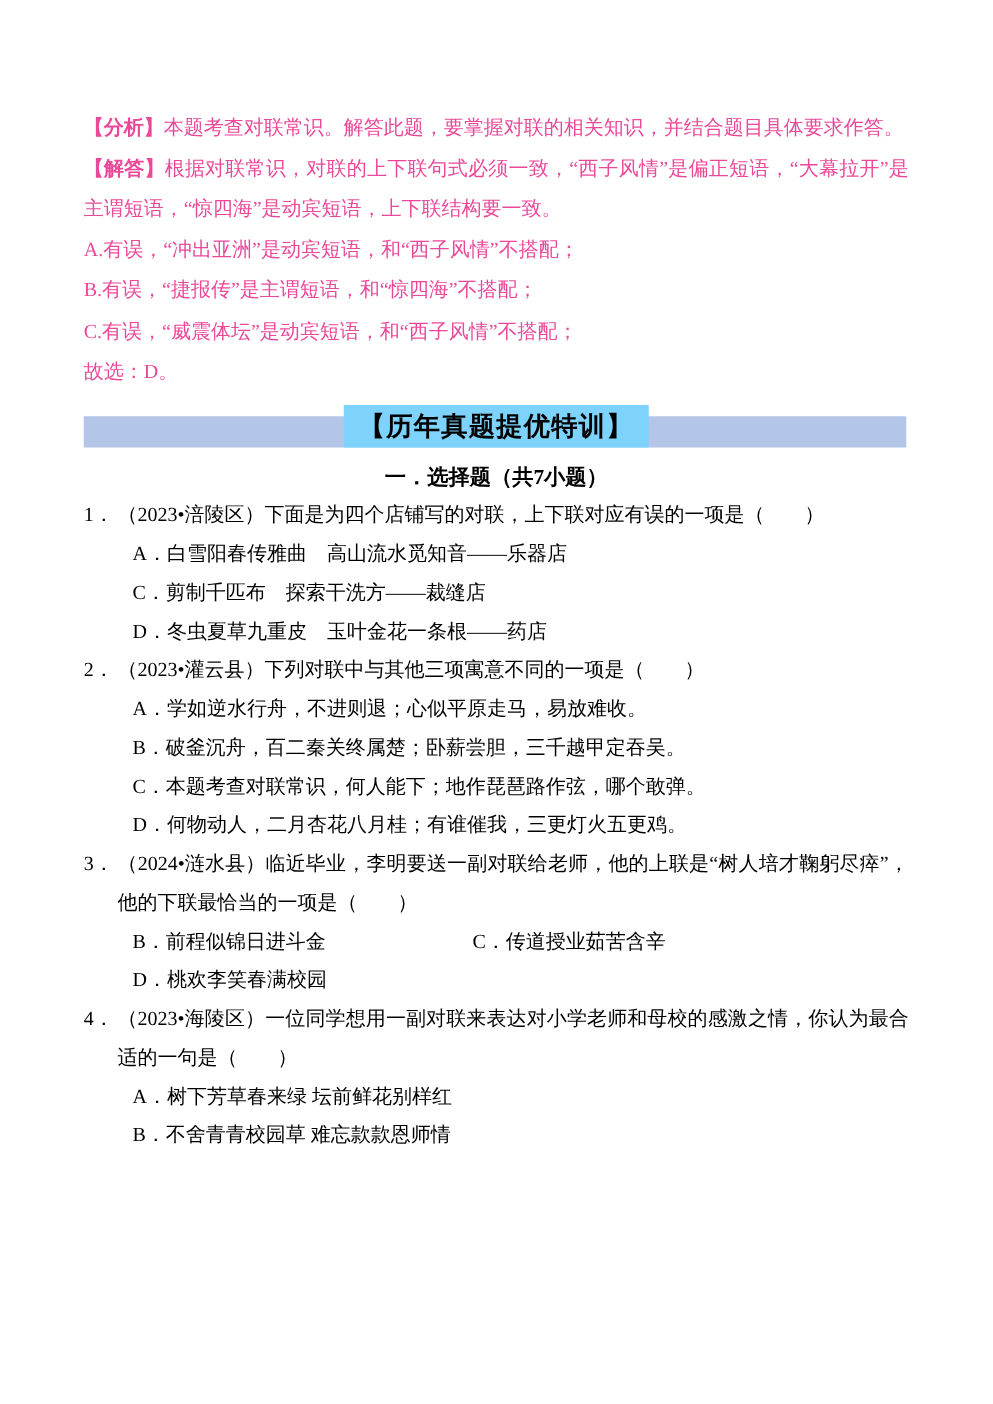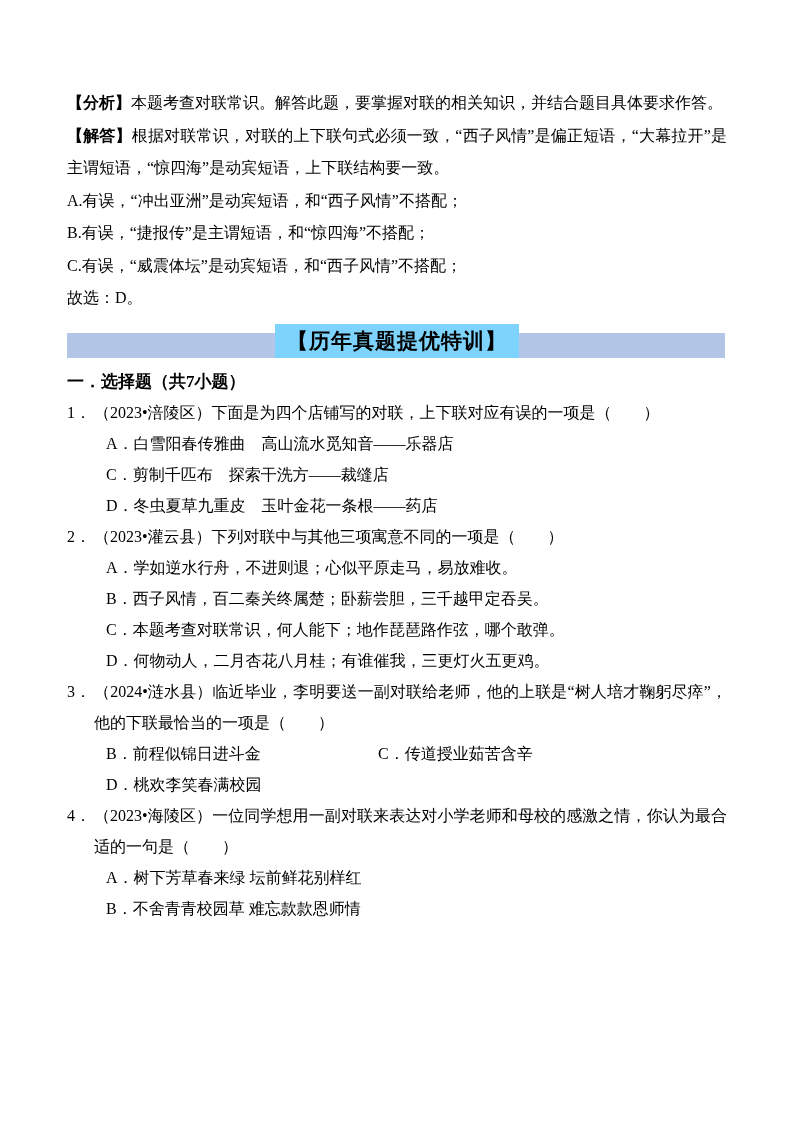--- a/index.html
+++ b/index.html
@@ -4,36 +4,36 @@
 <style>
   html,body{margin:0;padding:0;}
   body{
     width:794px;height:1123px;background:#ffffff;
     font-family:"Liberation Serif","DejaVu Serif",serif;
     color:#000;overflow:hidden;
   }
   .content{padding:87px 67px 0 67px;}
 
   
-  .red-section{color:#000000;font-size:16px;line-height:32.5px;}
+  .red-section{color:#ec4899;font-size:16px;line-height:32.5px;}
   .red-section p{margin:0;text-align:justify;}
   .red-label{font-weight:bold;}
   .red-line{white-space:nowrap;}
 
   
   .banner{position:relative;height:28px;margin-top:15px;}
   .banner-bar{position:absolute;left:0;right:2px;top:3px;height:25px;background:#b4c6e7;}
   .banner-title{
     position:absolute;left:50%;transform:translateX(-50%);top:-6px;
     background:#7dd3fc;padding:3px 12px;font-size:21px;font-weight:bold;
     letter-spacing:1px;white-space:nowrap;
   }
 
   
-  .section-heading{margin-top:9px;font-size:17px;font-weight:bold;line-height:30px;}
+  .section-heading{margin-top:9px;font-size:17px;font-weight:bold;line-height:30px;text-align:center;}
 
   
   .questions{font-size:16px;line-height:31px;}
   .q-stem{display:flex;}
   .q-num{flex:none;width:27px;}
   .q-body{flex:1;text-align:justify;}
   .q-options{margin-left:39px;}
   .q-options.two-col{display:grid;grid-template-columns:272px 1fr;}
   .opt{white-space:nowrap;}
 </style>
@@ -72,21 +72,21 @@
           <div class="opt">D．冬虫夏草九重皮　玉叶金花一条根——药店</div>
         </div>
       </div>
       <div class="question">
         <div class="q-stem">
           <span class="q-num">2．</span>
           <span class="q-body">（2023•灌云县）下列对联中与其他三项寓意不同的一项是（　　）</span>
         </div>
         <div class="q-options">
           <div class="opt">A．学如逆水行舟，不进则退；心似平原走马，易放难收。</div>
-          <div class="opt">B．西子风情，百二秦关终属楚；卧薪尝胆，三千越甲定吞吴。</div>
+          <div class="opt">B．破釜沉舟，百二秦关终属楚；卧薪尝胆，三千越甲定吞吴。</div>
           <div class="opt">C．本题考查对联常识，何人能下；地作琵琶路作弦，哪个敢弹。</div>
           <div class="opt">D．何物动人，二月杏花八月桂；有谁催我，三更灯火五更鸡。</div>
         </div>
       </div>
       <div class="question">
         <div class="q-stem">
           <span class="q-num">3．</span>
           <span class="q-body">（2024•涟水县）临近毕业，李明要送一副对联给老师，他的上联是“树人培才鞠躬尽瘁”，他的下联最恰当的一项是（　　）</span>
         </div>
         <div class="q-options two-col">

